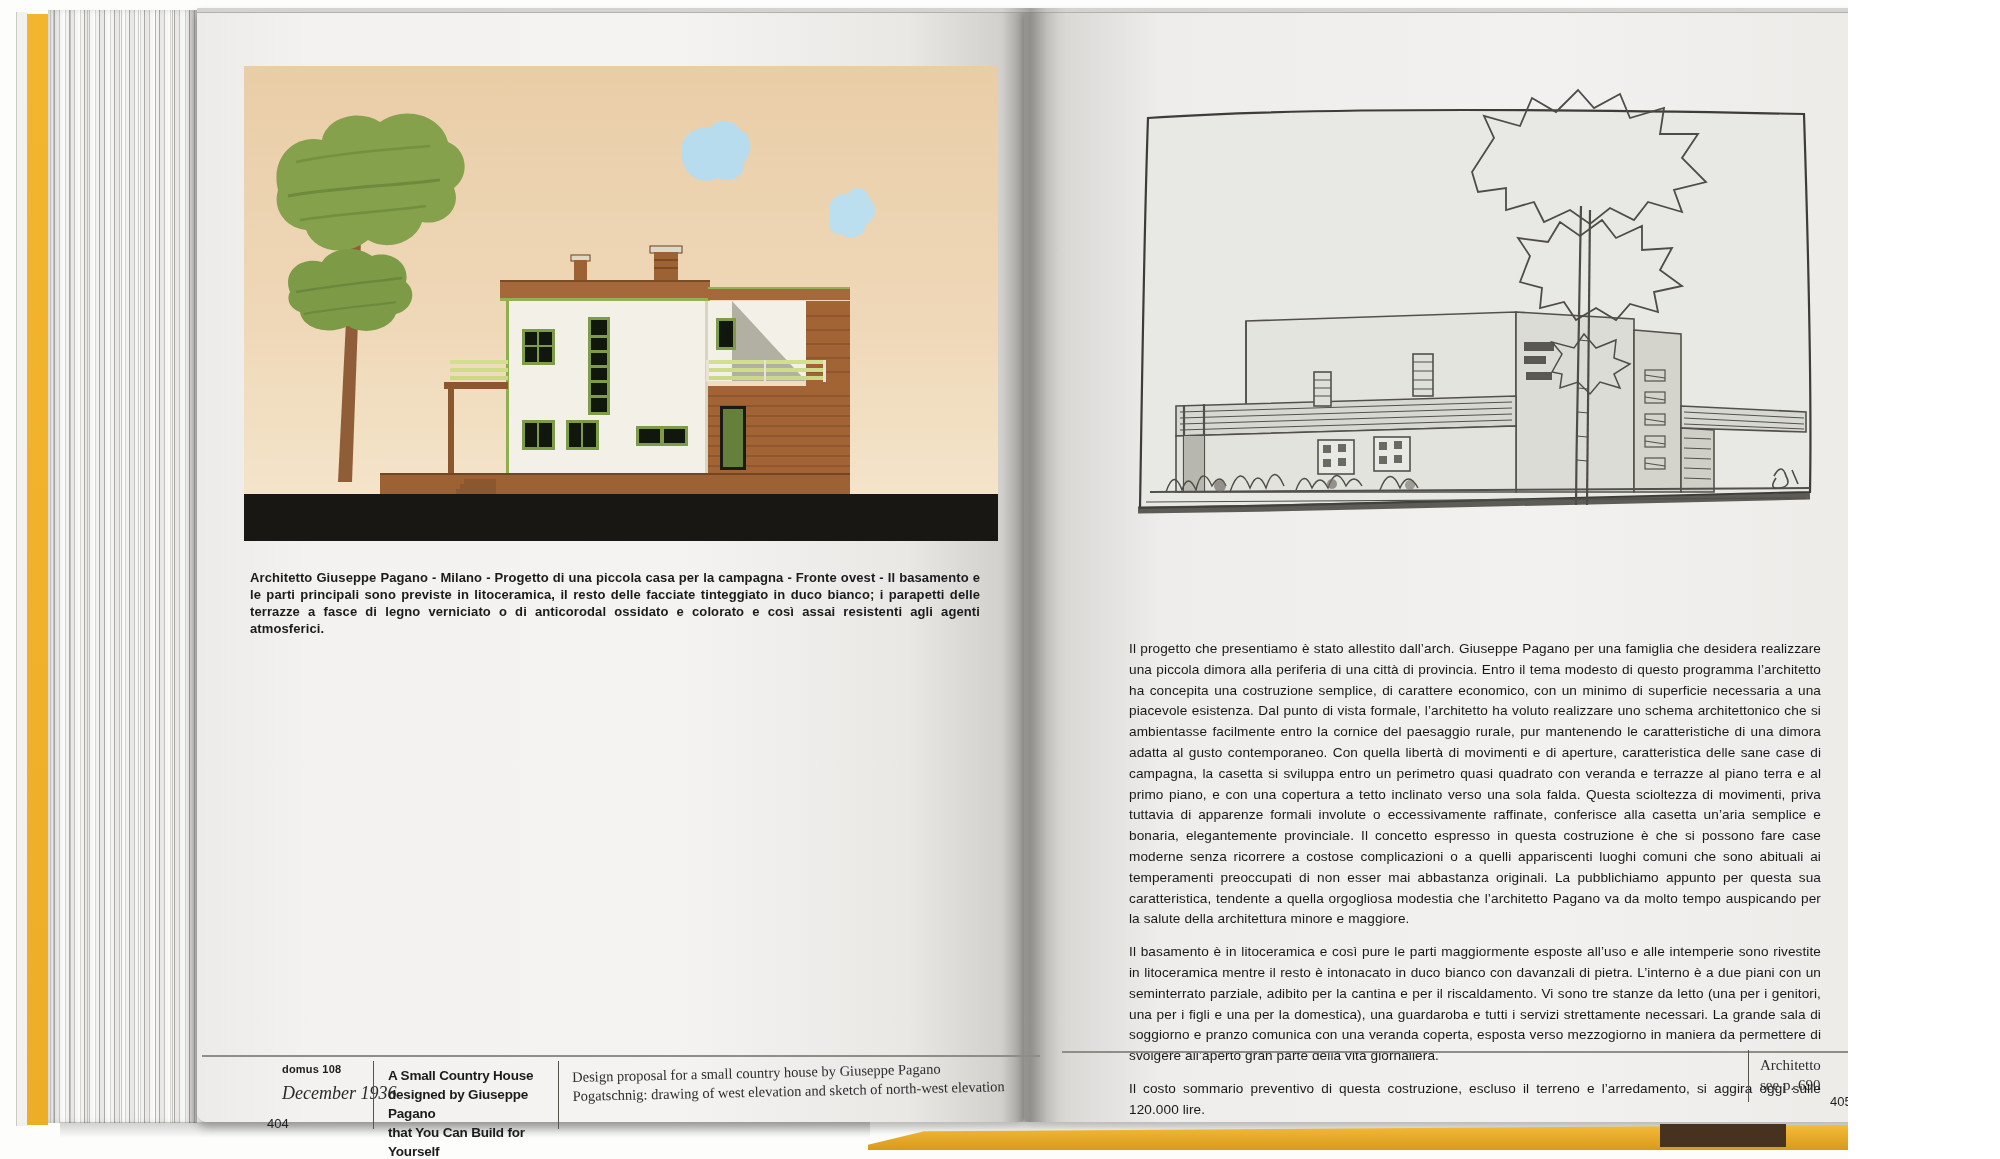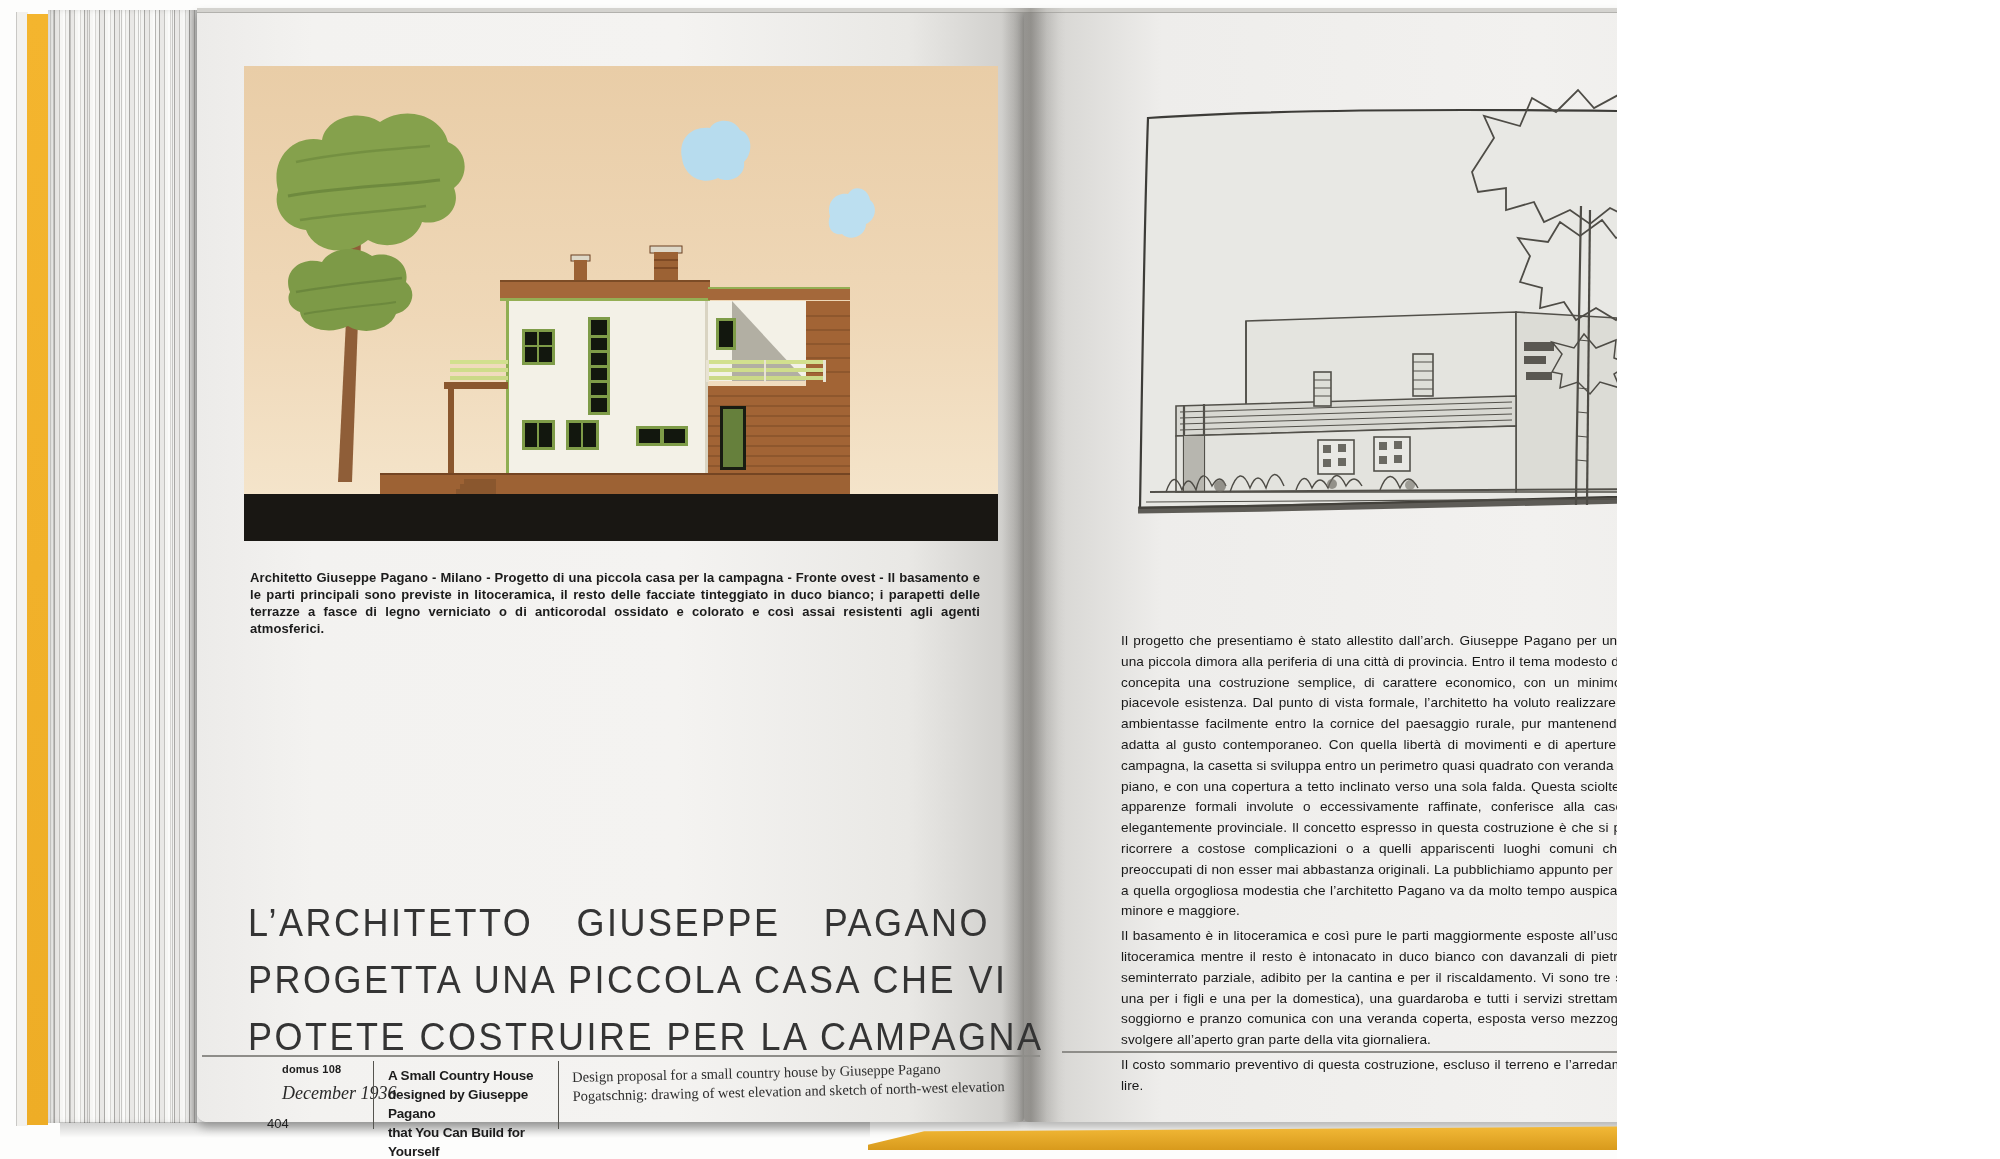--- a/index.html
+++ b/index.html
@@ -1,16 +1,16 @@
 <!DOCTYPE html>
 <html><head>
 <meta charset="utf-8">
 <style>
   html,body{margin:0;padding:0;background:#ffffff;}
-  .scene{position:relative;width:1617px;height:1159px;background:#fdfdfc;overflow:hidden;
+  .scene{position:relative;width:1848px;height:1159px;background:#fdfdfc;overflow:hidden;
          font-family:"Liberation Sans",sans-serif;color:#1c1c1c;}
   .abs{position:absolute;}
 
   
   .cover-left-outer{left:16px;top:12px;width:11px;height:1114px;background:#f2f1ee;border-left:1px solid #c9c8c5;}
   .cover-left-yellow{left:27px;top:14px;width:21px;height:1111px;background:linear-gradient(180deg,#f4b52e,#eead26);}
   .edges-left{left:48px;top:10px;width:149px;height:1113px;
       background:
         repeating-linear-gradient(90deg,#fbfbfa 0 2px,#d6d5d2 2px 3px,#f2f2f0 3px 6px,#a9a8a5 6px 7px,#e9e8e6 7px 11px,#c2c1be 11px 12px,#f6f6f4 12px 15px);
       box-shadow:inset -10px 0 12px -7px rgba(0,0,0,.38), inset 8px 0 10px -7px rgba(0,0,0,.25);}
@@ -66,21 +66,21 @@
   .foot-col2{left:388px;top:1066px;width:168px;font-size:13.5px;line-height:19px;font-weight:bold;letter-spacing:-.2px;color:#1b1b1b;}
   .foot-col3{left:572px;top:1068px;width:440px;font-size:14.5px;line-height:19px;
       font-family:"Liberation Serif",serif;color:#2e2e2e;transform:rotate(-1.3deg);transform-origin:left top;}
   .trans-note{left:1760px;top:1055px;font-size:15px;line-height:20px;font-family:"Liberation Serif",serif;color:#2e2e2e;}
 
   
   .sketch{left:1080px;top:40px;width:790px;height:505px;}
   .caption-right{left:1117px;top:560px;width:716px;}
   .body-text{left:1117px;top:627px;width:716px;font-size:13.6px;line-height:20.8px;
       font-weight:500;letter-spacing:.1px;color:#181818;}
-  .body-text p{margin:4px;text-align:justify;}
+  .body-text p{margin:12px;text-align:justify;}
 </style>
 </head>
 <body>
 
 <div class="scene">
 
   <div class="abs cover-left-outer"></div>
   <div class="abs cover-left-yellow"></div>
   <div class="abs edges-left"></div>
   <div class="abs edges-left-overlay"></div>
@@ -206,25 +206,20 @@
       <path d="M66,132 C104,124 150,120 200,116" stroke="#5f7c36" stroke-width="2.5" fill="none" opacity=".45"></path>
       <path d="M60,262 C52,242 70,226 92,232 C100,218 126,214 142,226 C162,220 180,234 176,252 C188,262 182,280 166,284 C160,300 134,306 118,296 C98,306 72,298 70,282 C60,278 56,270 60,262 Z" fill="#7d9a47"></path>
       <path d="M66,262 C100,256 140,252 172,248" stroke="#5c7834" stroke-width="2.5" fill="none" opacity=".55"></path>
       <path d="M74,284 C108,278 140,276 166,272" stroke="#5c7834" stroke-width="2" fill="none" opacity=".5"></path>
     </g>
     <rect x="14" y="464" width="754" height="47" fill="#191713"></rect>
   </svg>
 
   <p class="abs caption caption-left">Architetto Giuseppe Pagano - Milano - Progetto di una piccola casa per la campagna - Fronte ovest - Il basamento e le parti principali sono previste in litoceramica, il resto delle facciate tinteggiato in duco bianco; i parapetti delle terrazze a fasce di legno verniciato o di anticorodal ossidato e colorato e così assai resistenti agli agenti atmosferici.</p>
 
-  <div class="abs big-title">
-    <div class="tline">L’ARCHITETTO GIUSEPPE PAGANO</div>
-    <div class="tline">PROGETTA UNA PICCOLA CASA CHE VI</div>
-    <div class="tline">POTETE COSTRUIRE PER LA CAMPAGNA</div>
-  </div>
 
   <div class="abs foot-rule rule-left"></div>
   <div class="abs journal">domus 108</div>
   <div class="abs jdate">December 1936</div>
   <div class="abs pnum pnum-left">404</div>
   <div class="abs vrule vrule-1"></div>
   <div class="abs foot-col2">
     <div>A Small Country House</div>
     <div>designed by Giuseppe Pagano</div>
     <div>that You Can Build for Yourself</div>

